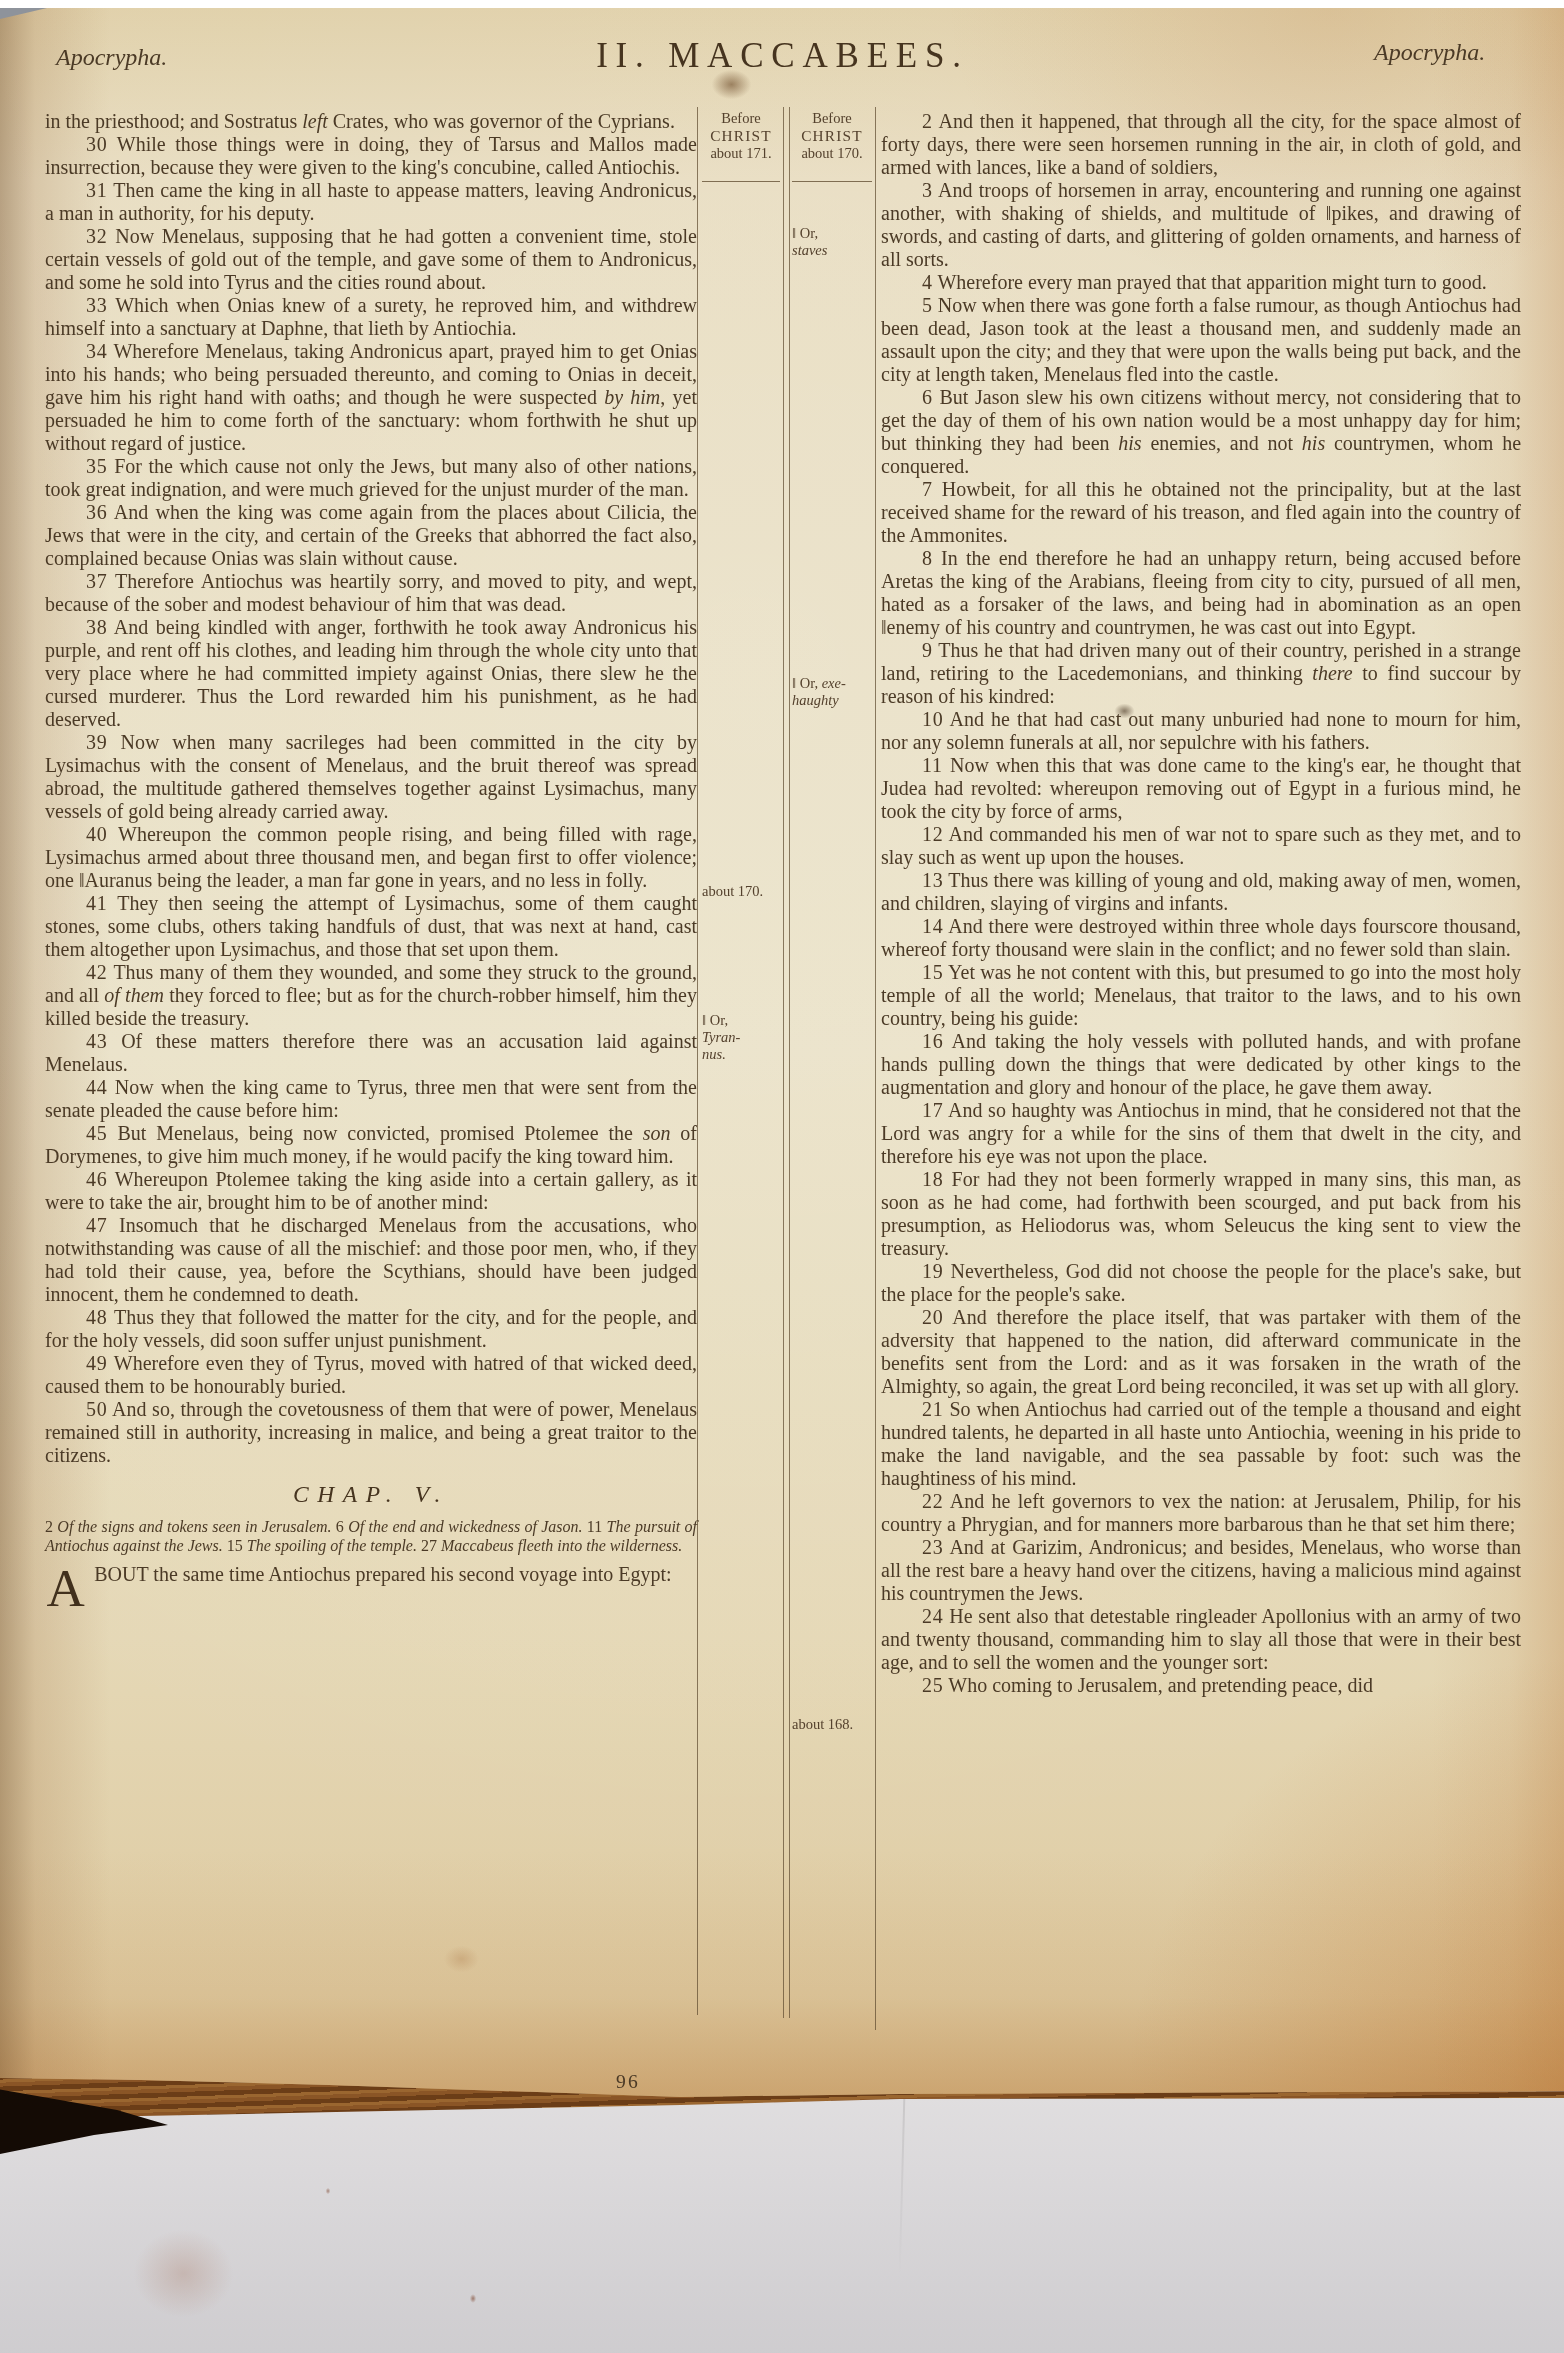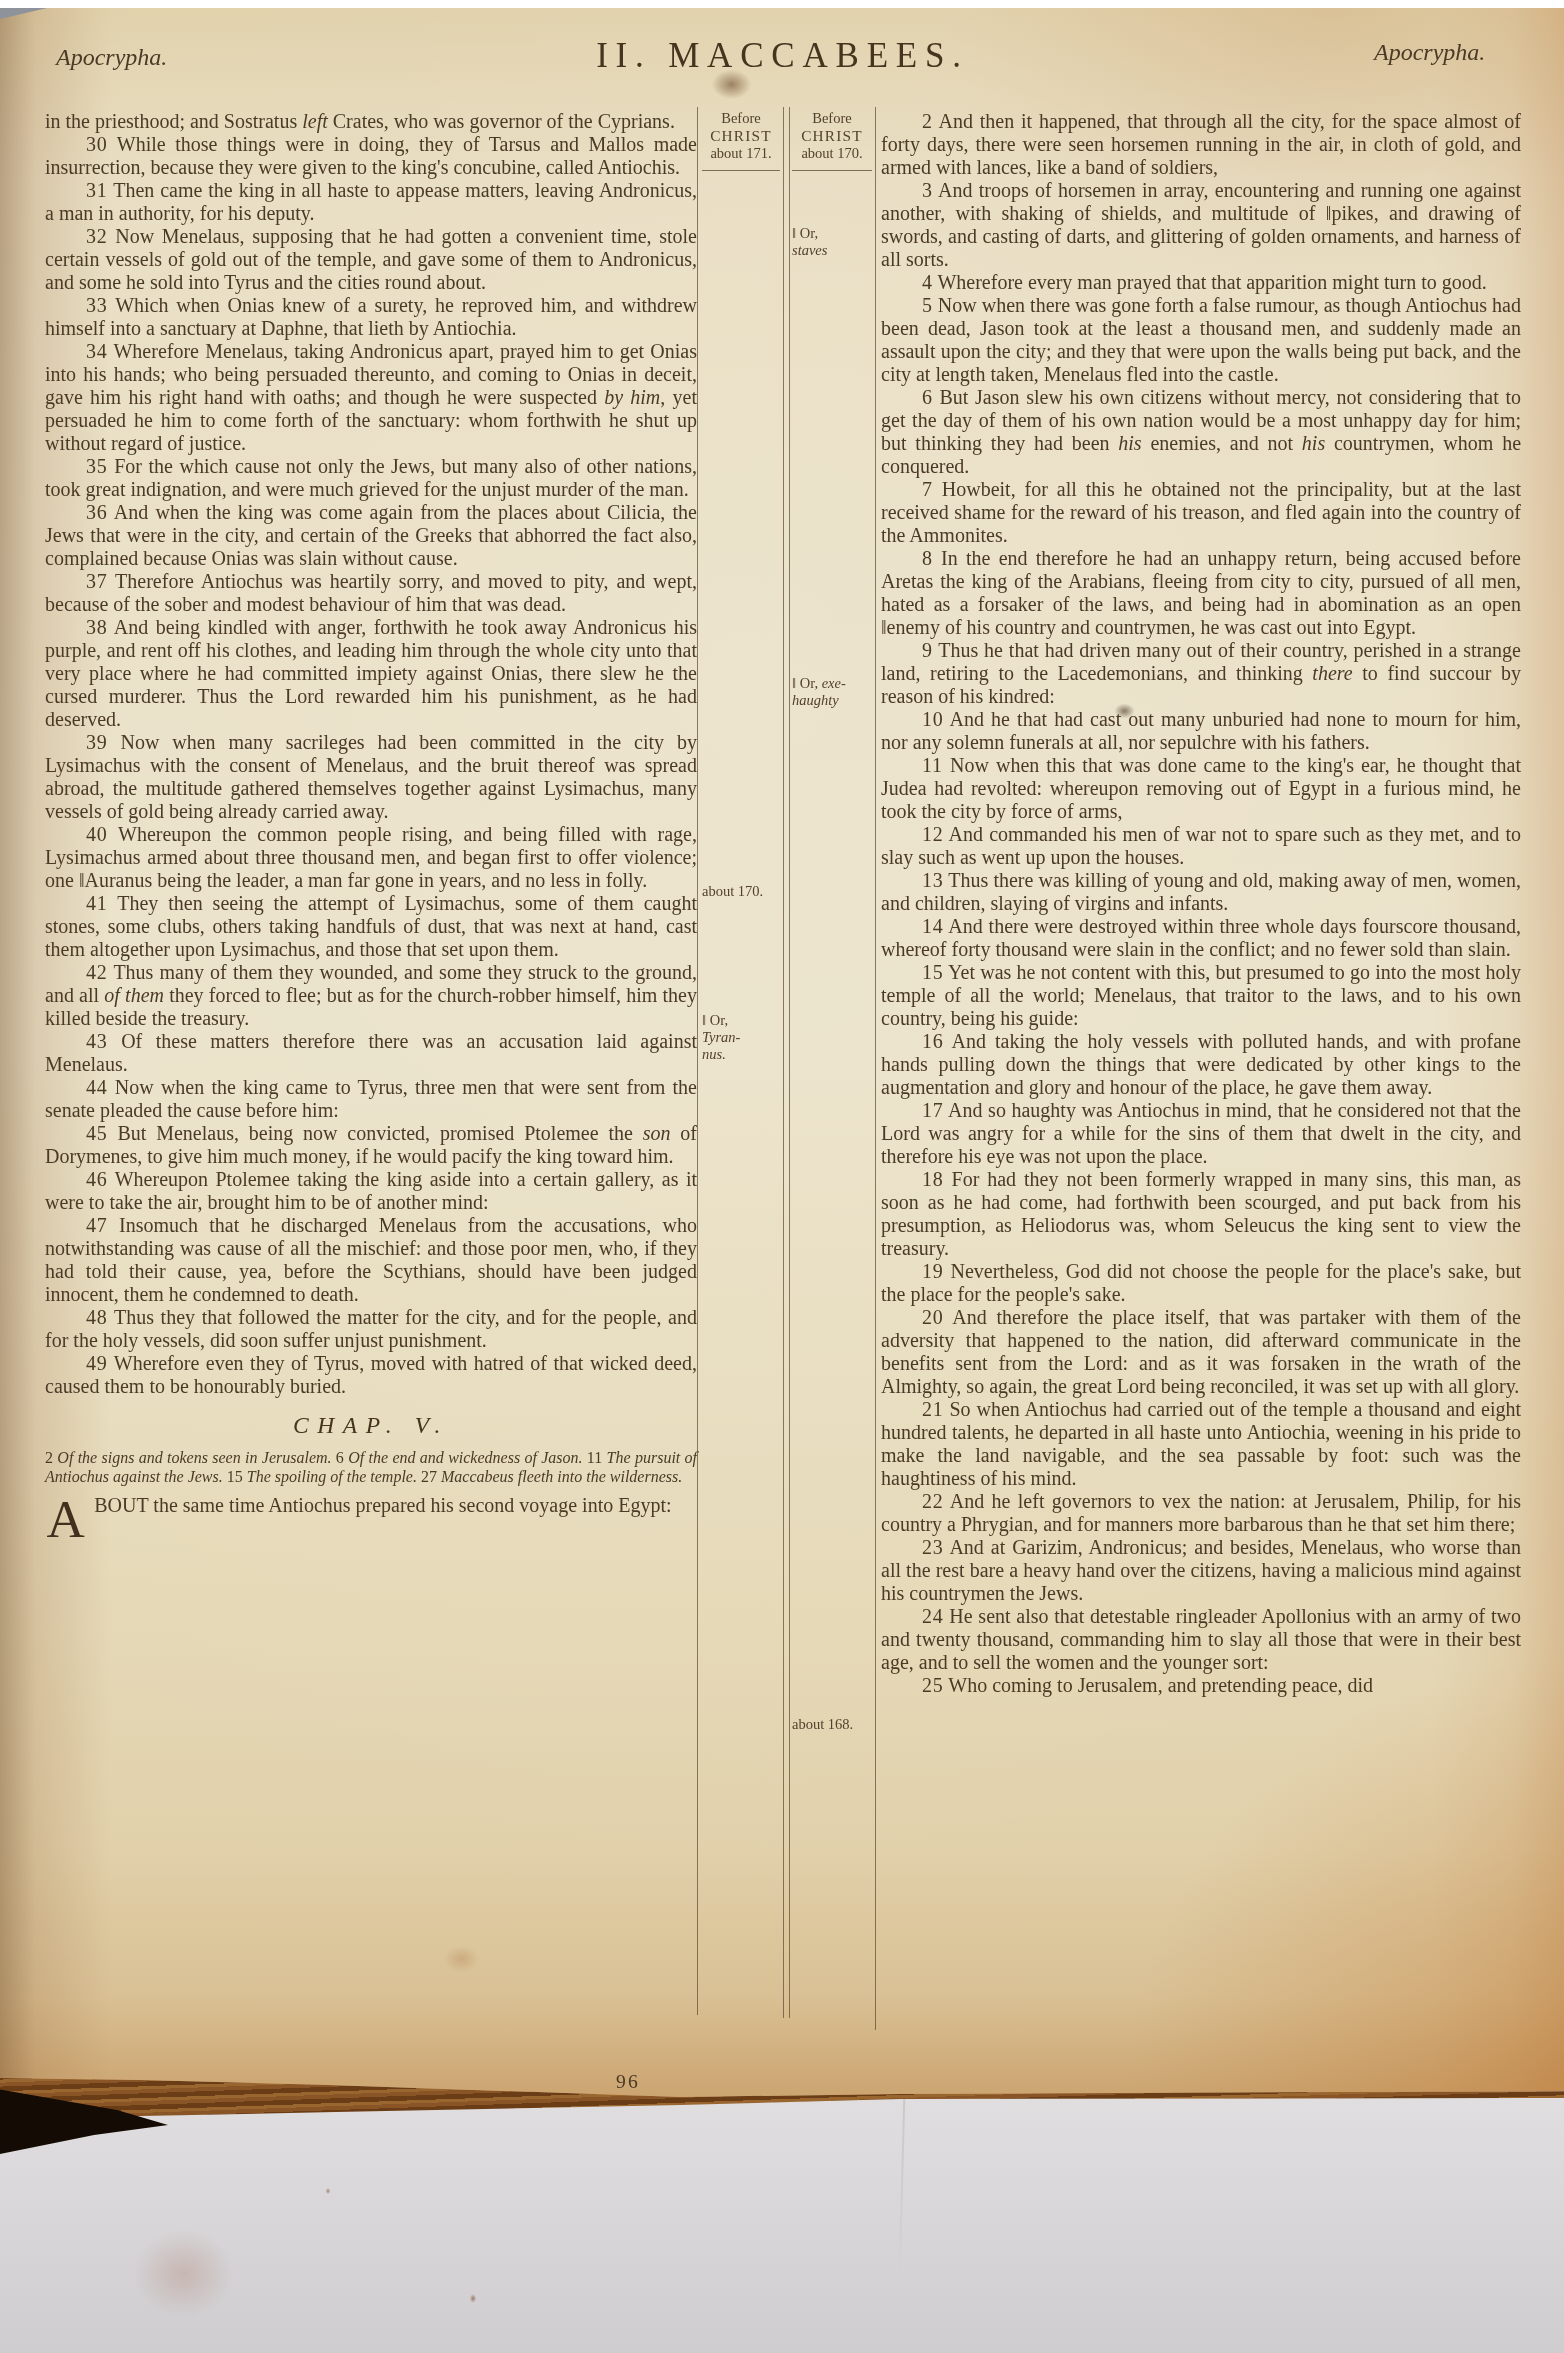--- a/index.html
+++ b/index.html
@@ -91,21 +91,21 @@
   .pagenum { position:absolute; left:593px; top:2063px; width:70px; text-align:center;
              font-size:19.6px; letter-spacing:2.3px; }
 
   
   .margin { position:absolute; top:0; }
   .margin-a { left:702px;  width:78px; }
   .margin-b { left:792px; width:80px; }
   .mnote { position:absolute; left:0; width:100%; font-size:14.5px; line-height:17px; color:#54412d; }
   .mnote.bc { text-align:center; }
   .mnote.bc .big { font-size:15.3px; letter-spacing:1.2px; }
-  .mnote.rule { padding-bottom:8px; border-bottom:1.2px solid rgba(100,80,52,0.8); }
+  .mnote.rule { padding-bottom:19px; border-bottom:1.2px solid rgba(100,80,52,0.8); }
   .mnote i { font-style:italic; }
 </style>
 </head>
 <body>
 
 <div class="canvas">
   <div class="surface"></div>
   <div class="crease"></div>
   <div class="edge-band"></div>
   <div class="black-wedge"></div>
@@ -136,20 +136,21 @@
           <p class="verse"><span class="vnum">40</span> Whereupon the common people rising, and being filled with rage, Lysimachus armed about three thousand men, and began first to offer violence; one ‖Auranus being the leader, a man far gone in years, and no less in folly.</p>
           <p class="verse"><span class="vnum">41</span> They then seeing the attempt of Lysimachus, some of them caught stones, some clubs, others taking handfuls of dust, that was next at hand, cast them altogether upon Lysimachus, and those that set upon them.</p>
           <p class="verse"><span class="vnum">42</span> Thus many of them they wounded, and some they struck to the ground, and all <i>of them</i> they forced to flee; but as for the church-robber himself, him they killed beside the treasury.</p>
           <p class="verse"><span class="vnum">43</span> Of these matters therefore there was an accusation laid against Menelaus.</p>
           <p class="verse"><span class="vnum">44</span> Now when the king came to Tyrus, three men that were sent from the senate pleaded the cause before him:</p>
           <p class="verse"><span class="vnum">45</span> But Menelaus, being now convicted, promised Ptolemee the <i>son</i> of Dorymenes, to give him much money, if he would pacify the king toward him.</p>
           <p class="verse"><span class="vnum">46</span> Whereupon Ptolemee taking the king aside into a certain gallery, as it were to take the air, brought him to be of another mind:</p>
           <p class="verse"><span class="vnum">47</span> Insomuch that he discharged Menelaus from the accusations, who notwithstanding was cause of all the mischief: and those poor men, who, if they had told their cause, yea, before the Scythians, should have been judged innocent, them he condemned to death.</p>
           <p class="verse"><span class="vnum">48</span> Thus they that followed the matter for the city, and for the people, and for the holy vessels, did soon suffer unjust punishment.</p>
           <p class="verse"><span class="vnum">49</span> Wherefore even they of Tyrus, moved with hatred of that wicked deed, caused them to be honourably buried.</p>
+          <p class="verse"><span class="vnum">50</span> And so, through the covetousness of them that were of power, Menelaus remained still in authority, increasing in malice, and being a great traitor to the citizens.</p>
         </div>
       <div class="chap">CHAP. V.</div>
       <p class="summary">2 <i>Of the signs and tokens seen in Jerusalem.</i> 6 <i>Of the end and wickedness of Jason.</i> 11 <i>The pursuit of Antiochus against the Jews.</i> 15 <i>The spoiling of the temple.</i> 27 <i>Maccabeus fleeth into the wilderness.</i></p>
       <p class="dropverse"><span class="dropcap">A</span><span>BOUT the same time Antiochus prepared his second voyage into Egypt:</span></p>
     </div>
 
     <div class="margin margin-a">
         <div class="mnote bc rule" style="top: 102px;">Before<br><span class="big">CHRIST</span><br>about 171.</div>
         <div class="mnote" style="top: 875px;">about 170.</div>
         <div class="mnote" style="top: 1004px;">‖ Or,<br><i>Tyran-</i><br><i>nus.</i></div>

